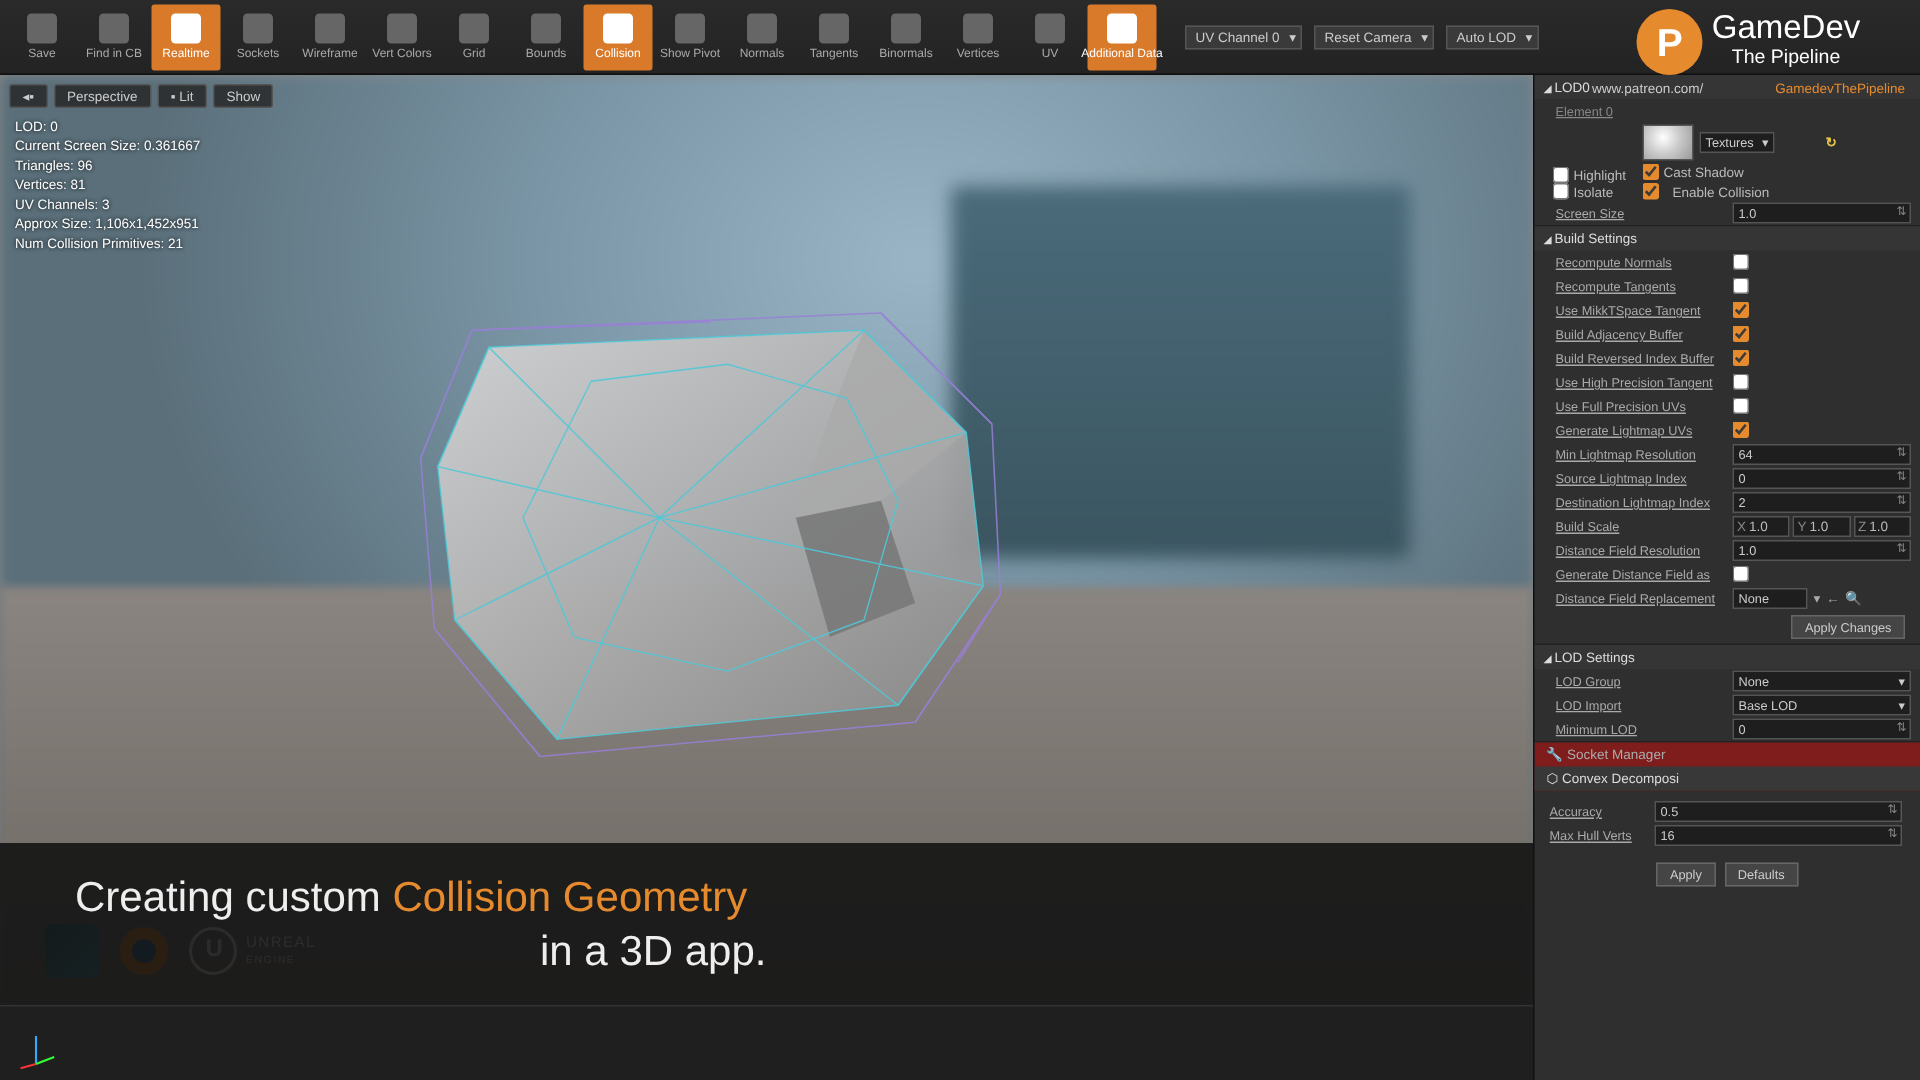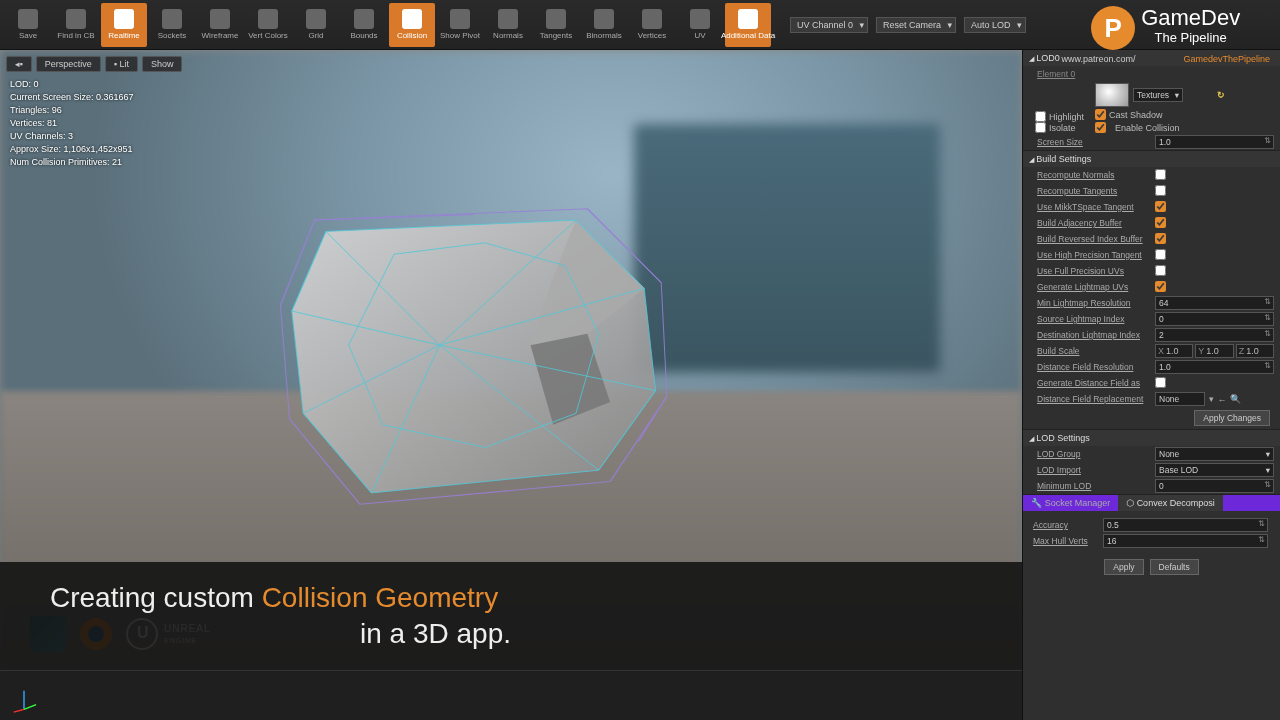--- a/index.html
+++ b/index.html
@@ -71,21 +71,21 @@
 .row input[type=checkbox] { width:11px; height:11px; accent-color:#e68a2e; }
 .numin, .txtin, .sel { width:100%; background:#1e1e1e; border:1px solid #555; color:#ccc; font-size:8.5px; padding:1px 3px; height:14px; }
 .sel { position:relative; }
 .sel::after { content:"▾"; position:absolute; right:3px; }
 .spin { position:relative; }
 .spin::after { content:"⇅"; position:absolute; right:2px; top:0; font-size:8px; color:#888; }
 .btn { background:#454545; border:1px solid #666; color:#ccc; font-size:8.5px; padding:2px 8px; cursor:pointer; }
 .xyz { display:flex; gap:2px; }
 .xyz .ax { flex:1; display:flex; align-items:center; background:#1e1e1e; border:1px solid #555; padding:0 2px; height:14px; }
 .xyz .ax span:first-child { color:#888; margin-right:2px; }
-.tabs { display:flex; background:#6d28d9; }
+.tabs { display:flex; background:#7f1d1d;flex-direction:column; }
 .tab { padding:3px 8px; font-size:9px; color:#aaa; cursor:pointer; }
 .tab.active { background:#383838; color:#ddd; }
 .texthumb { width:34px; height:24px; background:radial-gradient(circle at 40% 35%, #fff 0%, #ccc 45%, #999 100%); border:1px solid #555; }
 .refresh { color:#e6c84a; font-weight:bold; cursor:pointer; }
 </style>
 </head>
 <body>
 
 <div id="toolbar">
     <div class="tbtn">

